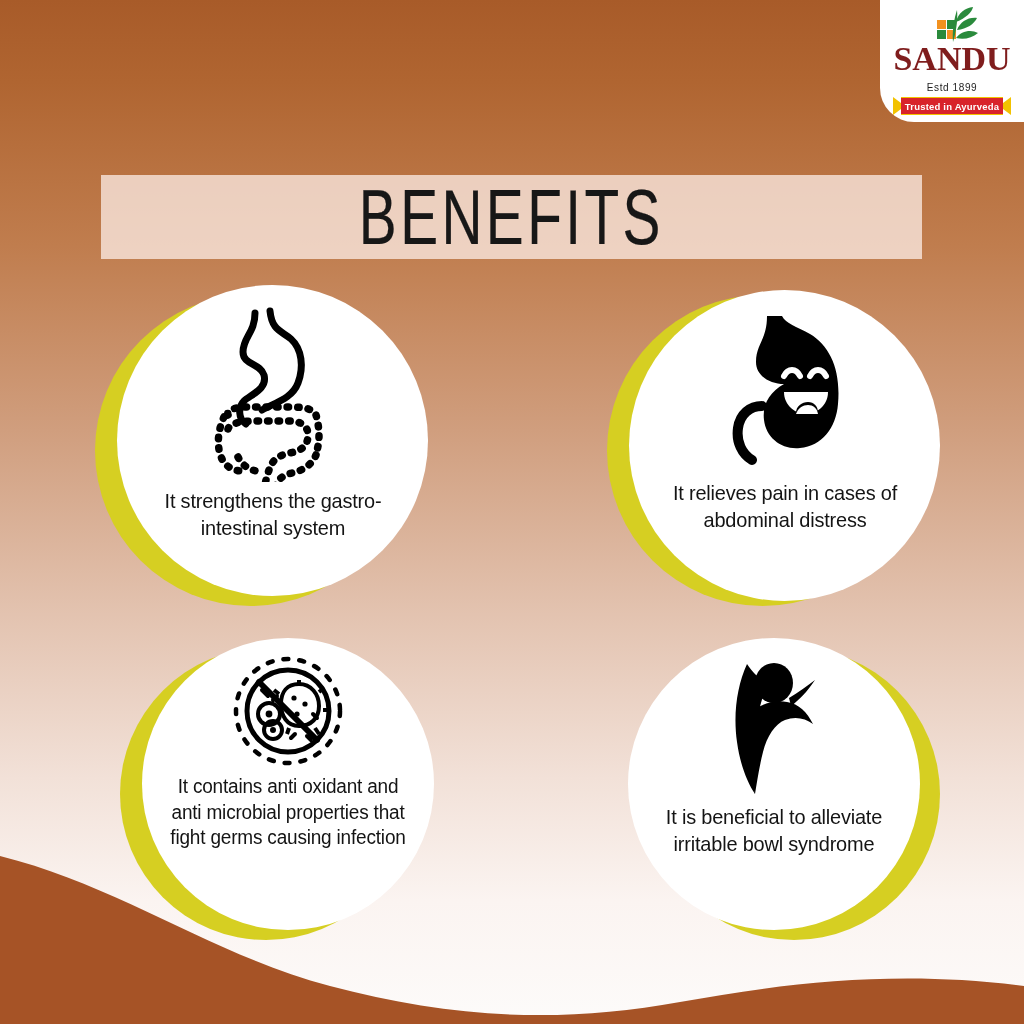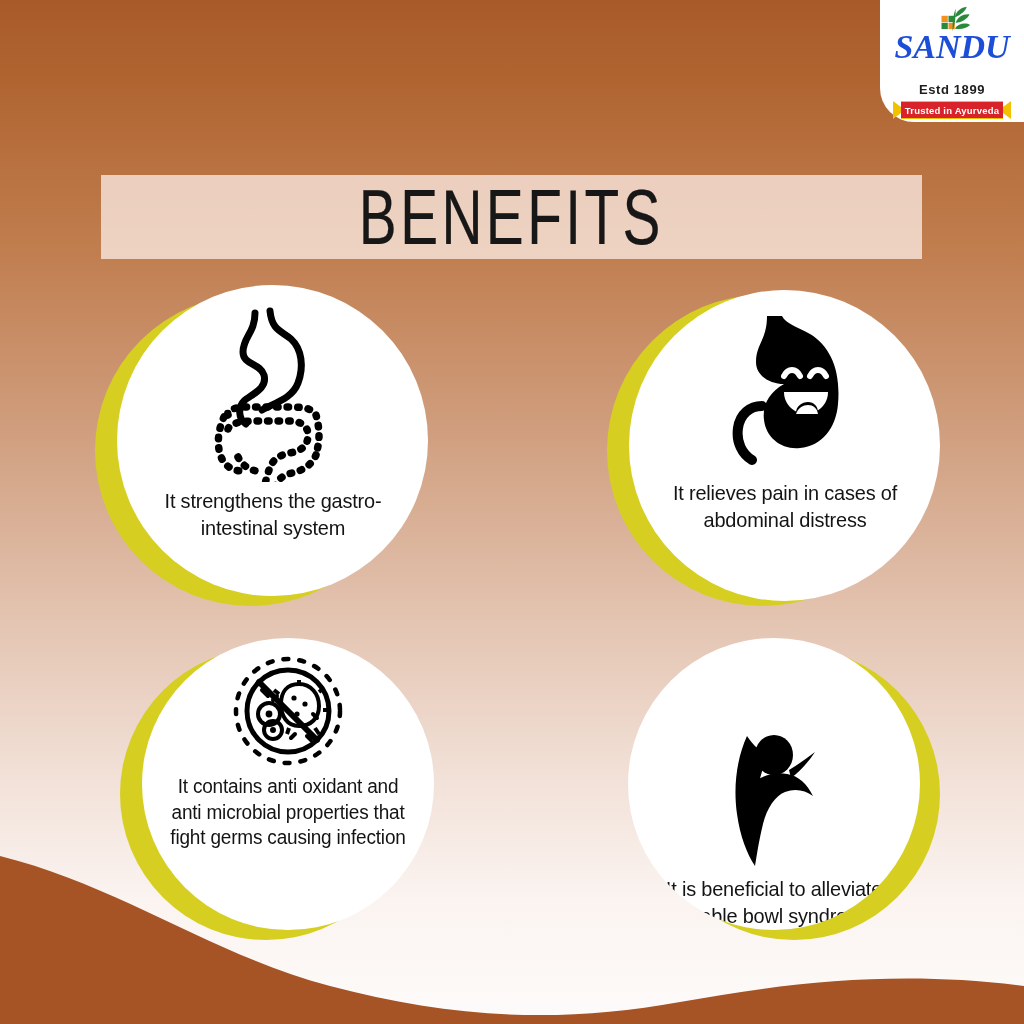--- a/index.html
+++ b/index.html
@@ -26,29 +26,28 @@
 
   
   .logo-panel{
     position:absolute;top:0;right:0;width:144px;height:122px;
     background:#ffffff;border-bottom-left-radius:34px;
     display:flex;flex-direction:column;align-items:center;justify-content:flex-start;
   }
   .logo-leaves{margin-top:6px;}
   .logo-word{
     font-family:"Liberation Serif", serif;
-    font-weight:bold;font-size:34px;color:#1d4ed8;
+    font-weight:bold;font-size:34px;color:#7f1d1d;
     letter-spacing:0px;line-height:1;margin-top:-4px;
     position:relative;
-    font-style:italic;
   }
   .logo-estd{
     font-family:"Liberation Sans", sans-serif;
-    font-weight:bold;font-size:13px;color:#1d1d1d;letter-spacing:.6px;
-    margin-top:18px;
+    font-weight:normal;font-size:10px;color:#1d1d1d;letter-spacing:.6px;
+    margin-top:6px;
   }
   .ribbon-wrap{position:relative;width:130px;height:24px;margin-top:1px;}
   .ribbon-text{
     position:absolute;left:0;top:0;width:130px;height:24px;
     display:flex;align-items:center;justify-content:center;
     font-size:9.5px;font-weight:bold;color:#ffffff;letter-spacing:.2px;
     text-align:center;
   }
 
   
@@ -96,21 +95,21 @@
 
   
   #c3{left:120px;top:638px;width:330px;height:300px;}
   #c3 .ring{left:0;top:10px;width:292px;height:292px;}
   #c3 .disc{left:22px;top:0;width:292px;height:292px;padding-top:14px;box-sizing:border-box;}
   #c3 .caption{margin-top:4px;width:252px;font-size:20px;}
 
   
   #c4{left:628px;top:638px;width:330px;height:300px;}
   #c4 .ring{left:20px;top:10px;width:292px;height:292px;}
-  #c4 .disc{left:0;top:0;width:292px;height:292px;padding-top:20px;box-sizing:border-box;justify-content:flex-end;}
+  #c4 .disc{left:0;top:0;width:292px;height:292px;padding-top:20px;box-sizing:border-box;}
   #c4 .caption{margin-top:6px;width:240px;}
 </style>
 </head>
 <body>
 
 <div id="stage">
 
   <svg class="wave" viewBox="0 0 1024 190" preserveAspectRatio="none">
     <path d="M0,22 C120,52 210,120 330,152 C450,184 560,190 680,168 C790,148 900,136 1024,152 L1024,190 L0,190 Z" fill="#a65326"></path>
   </svg>

